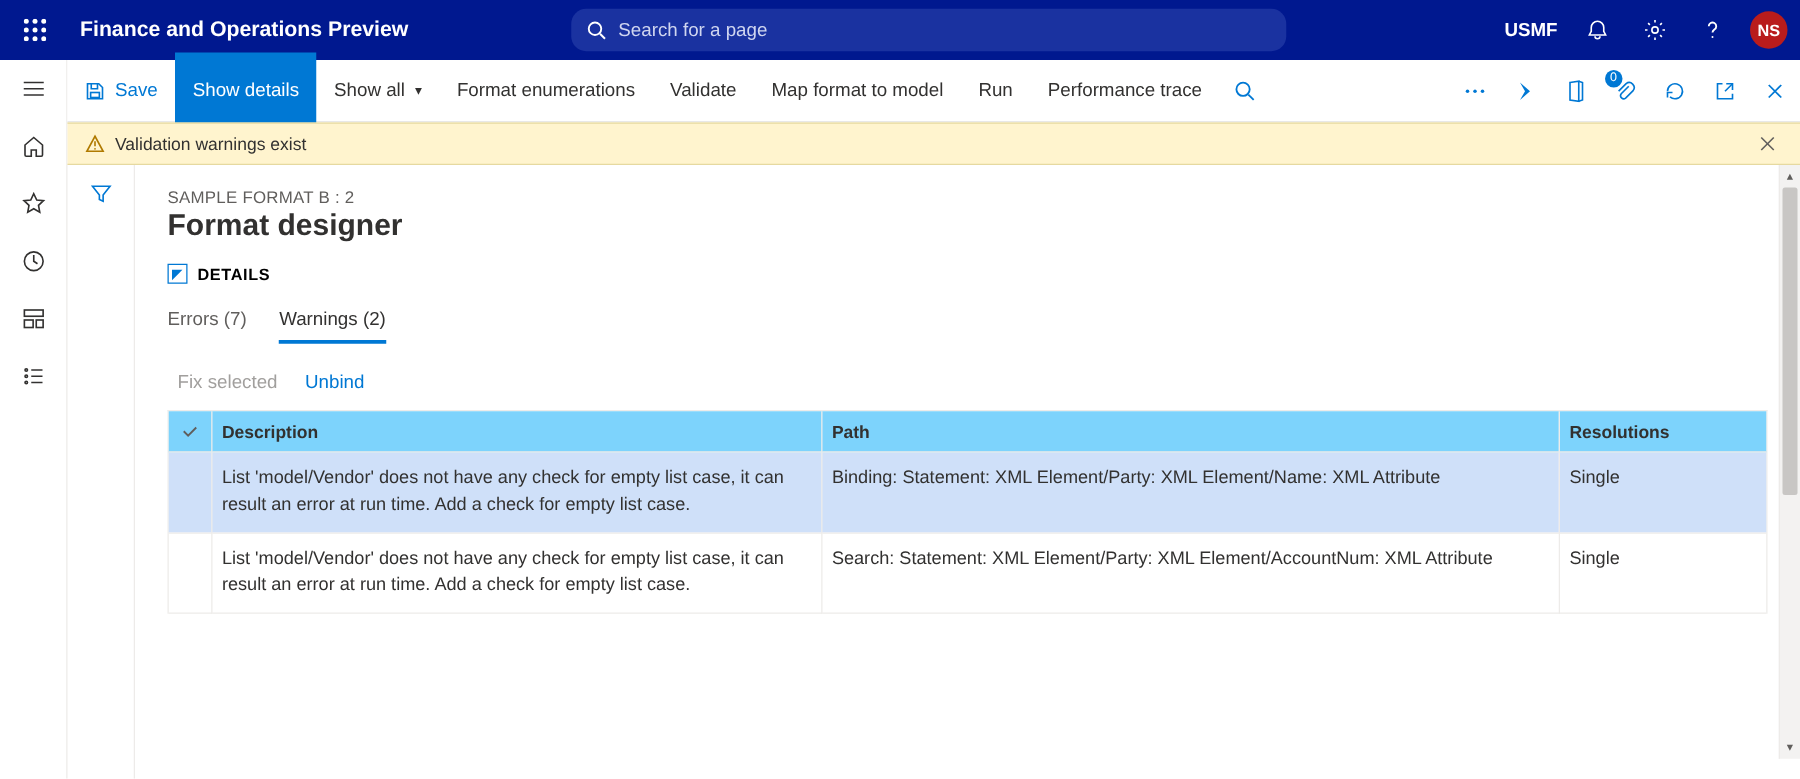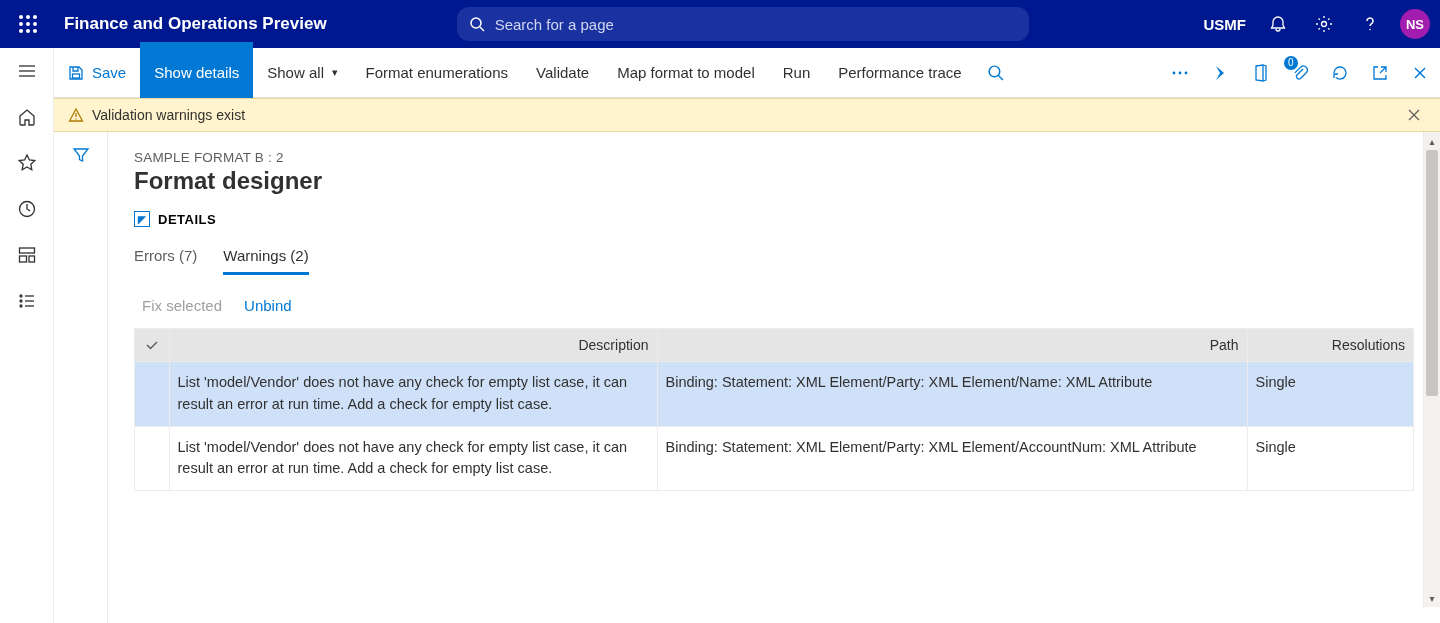--- a/index.html
+++ b/index.html
@@ -22,21 +22,21 @@
   .waffle { width:36px; height:36px; display:flex; align-items:center; justify-content:center; cursor:pointer; }
   .waffle svg { width:18px; height:18px; }
   .title { font-size:17px; font-weight:600; margin-left:18px; white-space:nowrap; }
   .searchbox { margin-left:130px; width:572px; height:34px; background:#1a32a0; border-radius:12px; display:flex; align-items:center; padding:0 12px; color:#fff; gap:10px; }
   .searchbox input { flex:1; background:transparent; border:none; outline:none; color:#fff; font-size:15px; }
   .searchbox input::placeholder { color:#d0d6f0; }
   .topbar .spacer { flex:1; }
   .topbar .right { display:flex; align-items:center; gap:6px; }
   .topbar .company { font-size:15px; font-weight:600; margin-right:6px; }
   .topbar .iconbtn { width:40px; height:40px; display:flex; align-items:center; justify-content:center; cursor:pointer; }
-  .topbar .avatar { width:30px; height:30px; border-radius:50%; background:#a21caf; color:#fff; font-size:13px; font-weight:600; display:flex; align-items:center; justify-content:center; margin-left:4px; }
+  .topbar .avatar { width:30px; height:30px; border-radius:50%; background:#b91c1c; color:#fff; font-size:13px; font-weight:600; display:flex; align-items:center; justify-content:center; margin-left:4px; }
   
   .body { display:flex; height:calc(623px - 48px); }
   .leftrail { width:54px; background:#fff; border-right:1px solid var(--light-border); display:flex; flex-direction:column; align-items:center; padding-top:0; }
   .leftrail .railbtn { width:54px; height:46px; display:flex; align-items:center; justify-content:center; color:#323130; cursor:pointer; }
   .leftrail .railbtn svg { width:20px; height:20px; }
   .content { flex:1; display:flex; flex-direction:column; position:relative; }
   
   .cmdbar { height:50px; background:var(--cmdbar); border-bottom:1px solid var(--cmdbar-border); display:flex; align-items:center; }
   .cmdbar .cmd { height:61px; display:flex; align-items:center; padding:0 14px; font-size:15px; color:var(--text); cursor:pointer; gap:8px; white-space:nowrap; }
   .cmdbar .cmd.save { color:var(--accent); }
@@ -62,21 +62,21 @@
   .tabs { margin-top:20px; display:flex; gap:26px; border-bottom:none; }
   .tab { font-size:15px; color:var(--subtle); padding-bottom:8px; cursor:pointer; }
   .tab.active { color:var(--text); font-weight:400; border-bottom:3px solid var(--accent); }
   .subcmds { margin-top:22px; display:flex; gap:22px; font-size:15px; padding-left:8px; }
   .subcmds .sc { cursor:pointer; }
   .subcmds .sc.disabled { color:#a19f9d; cursor:default; }
   .subcmds .sc.link { color:var(--accent); }
   
   .tablewrap { margin-top:14px; border:1px solid var(--light-border); border-bottom:none; }
   table { width:100%; border-collapse:collapse; table-layout:fixed; }
-  th { text-align:right; font-weight:400; font-size:14px; color:var(--text); padding:8px 8px; border-bottom:1px solid var(--light-border); border-right:1px solid var(--light-border); background:#e5e5e5; }
+  th { text-align:left; font-weight:700; font-size:14px; color:var(--text); padding:8px 8px; border-bottom:1px solid var(--light-border); border-right:1px solid var(--light-border); background:#7dd3fc; }
   th.checkcol { width:34px; border-right:1px solid var(--light-border); }
   th.desc { width:488px; }
   th.path { width:590px; }
   th.res { width:auto; border-right:none; }
   td { font-size:14.5px; color:var(--text); padding:10px 8px; border-bottom:1px solid var(--light-border); border-right:1px solid var(--light-border); vertical-align:top; line-height:1.5; }
   td:last-child { border-right:none; }
   tr.sel td, tr.sel th.rowcheck { background:var(--row-sel); }
   td.checkcell { width:34px; }
   .checkhead { display:flex; align-items:center; justify-content:center; }
   .checkhead svg { width:16px; height:16px; color:#605e5c; }
@@ -335,21 +335,21 @@
             <tbody>
               <tr class="sel">
                 <td class="checkcell"></td>
                 <td>List 'model/Vendor' does not have any check for empty list case, it can result an error at run time. Add a check for empty list case.</td>
                 <td>Binding: Statement: XML Element/Party: XML Element/Name: XML Attribute</td>
                 <td>Single</td>
               </tr>
               <tr>
                 <td class="checkcell"></td>
                 <td>List 'model/Vendor' does not have any check for empty list case, it can result an error at run time. Add a check for empty list case.</td>
-                <td>Binding: Statement: XML Element/Party: XML Element/AccountNum: XML Attribute</td>
+                <td>Search: Statement: XML Element/Party: XML Element/AccountNum: XML Attribute</td>
                 <td>Single</td>
               </tr>
             </tbody>
           </table>
         </div>
 
         <div class="vscroll">
           <div class="arrow">▴</div>
           <div class="track">
             <div class="thumb"></div>

